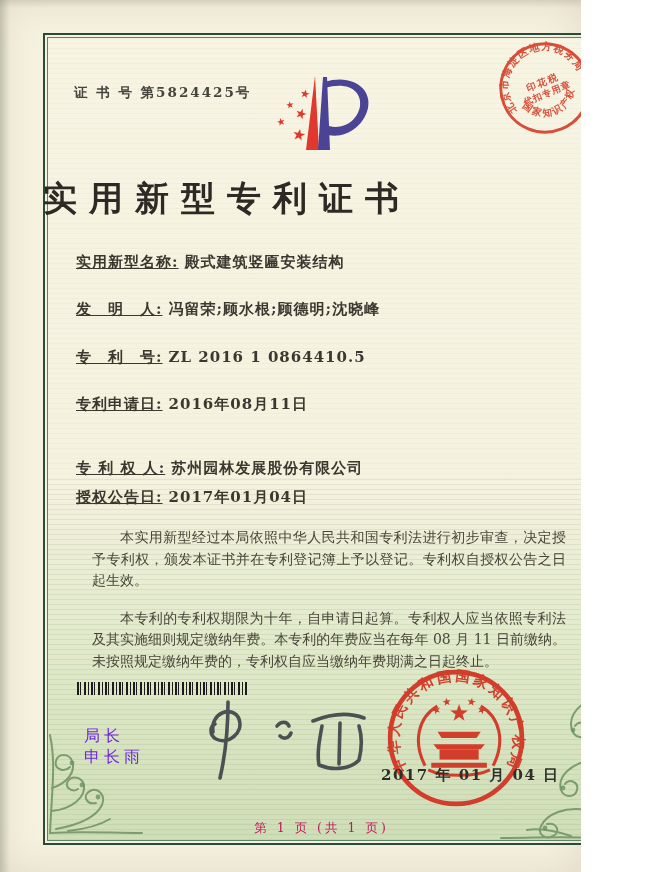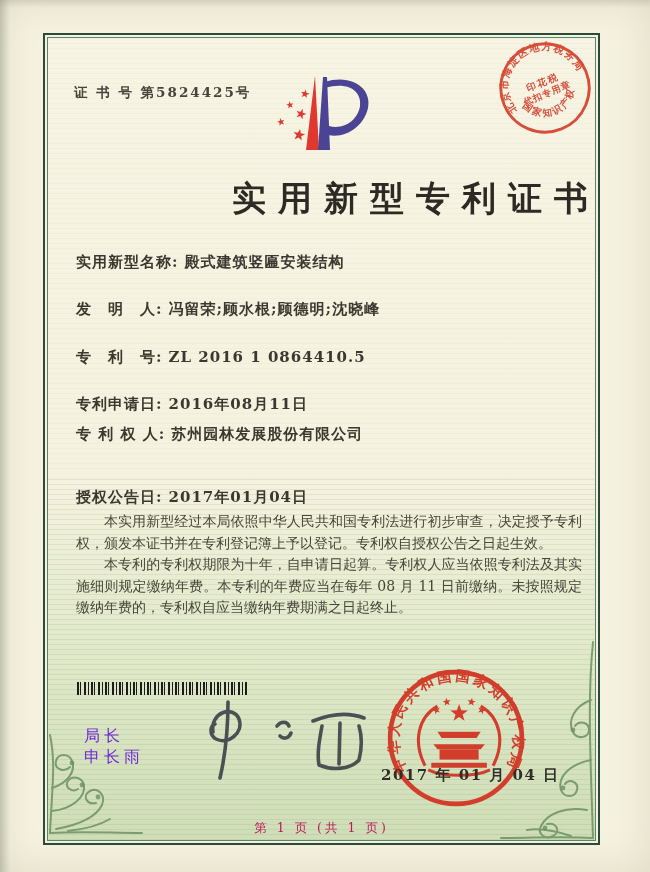--- a/index.html
+++ b/index.html
@@ -1,17 +1,17 @@
 <!DOCTYPE html>
 <html><head>
 <meta charset="utf-8">
 <style>
   html,body{margin:0;padding:0;}
   body{font-family:"DejaVu Serif","Liberation Serif",serif;}
-  .page{position:relative;width:650px;height:872px;background:#f6f2e0;overflow:hidden;
+  .page{position:relative;width:581px;height:872px;background:#f6f2e0;overflow:hidden;
         box-shadow:inset 0 0 40px rgba(140,135,105,.22);}
   .edge-left{position:absolute;left:0;top:0;bottom:0;width:10px;
         background:linear-gradient(to right,rgba(120,125,105,.35),rgba(120,125,105,0));}
   .edge-top{position:absolute;left:0;top:0;right:0;height:8px;
         background:linear-gradient(to bottom,rgba(130,130,110,.22),rgba(130,130,110,0));}
 
   .frame{position:absolute;left:43px;top:33px;width:557px;height:812px;
         border:2px solid #2c4a3c;box-sizing:border-box;}
   .frame-inner{position:absolute;inset:2px;border:1px solid #5c8468;}
   .paper{position:absolute;inset:3px;
@@ -20,32 +20,32 @@
         background:repeating-linear-gradient(to bottom,rgba(170,180,150,.08) 0 1px,rgba(0,0,0,0) 1px 5px);}
   .waves-bottom{position:absolute;left:0;right:0;top:55%;bottom:0;
         background:repeating-linear-gradient(to bottom,rgba(125,158,110,.16) 0 1px,rgba(0,0,0,0) 1px 5px),
                    linear-gradient(to bottom,rgba(208,223,182,0) 0%,rgba(205,221,179,.45) 55%,rgba(198,216,172,.65) 100%);}
 
   .cert-no{position:absolute;left:74px;top:84px;font-size:13.5px;letter-spacing:2px;
         color:#45453e;font-weight:600;z-index:2;}
   .logo{position:absolute;left:268px;top:68px;z-index:2;}
   .tax-stamp{position:absolute;left:497px;top:40px;transform:rotate(-22deg);opacity:.93;z-index:2;}
 
-  .title{position:absolute;left:43px;top:176px;width:557px;text-align:right;
+  .title{position:absolute;left:43px;top:176px;width:557px;text-align:left;
         font-size:34px;font-weight:700;letter-spacing:12px;color:#2d2a25;z-index:2;}
 
   .fields{position:absolute;left:76px;top:253px;z-index:2;}
   .field-row{position:absolute;left:0;white-space:nowrap;font-size:15px;font-weight:600;
         color:#3a382f;letter-spacing:1px;}
-  .field-row .lbl{margin-right:6px;}
-  .fr0{top:0px}.fr1{top:47px}.fr2{top:95px}.fr3{top:142px}.fr4{top:172px}.fr5{top:235px}
+  .field-row .lbl{margin-right:6px;text-decoration:underline;}
+  .fr0{top:0px}.fr1{top:47px}.fr2{top:95px}.fr3{top:142px}.fr4{top:206px}.fr5{top:235px}
 
   .body-text{position:absolute;left:76px;top:511px;width:506px;z-index:2;
         font-size:14px;line-height:21.5px;color:#474538;text-align:justify;}
-  .body-text p{margin:0;text-indent:2em;}
+  .body-text p{margin:16px;text-indent:2em;}
 
   .barcode{position:absolute;left:77px;top:682px;width:170px;height:13px;z-index:2;
         background:repeating-linear-gradient(to right,#1c1c1c 0 2px,rgba(0,0,0,0) 2px 3px,
            #1c1c1c 3px 4px,rgba(0,0,0,0) 4px 7px,#1c1c1c 7px 9px,rgba(0,0,0,0) 9px 11px,
            #1c1c1c 11px 12px,rgba(0,0,0,0) 12px 14px);}
 
   .director{position:absolute;left:84px;top:726px;z-index:2;font-size:16px;font-weight:400;
         color:#6d28d9;letter-spacing:4px;}
   .director .name{display:block;}
   .signature{position:absolute;left:183px;top:690px;z-index:3;}

